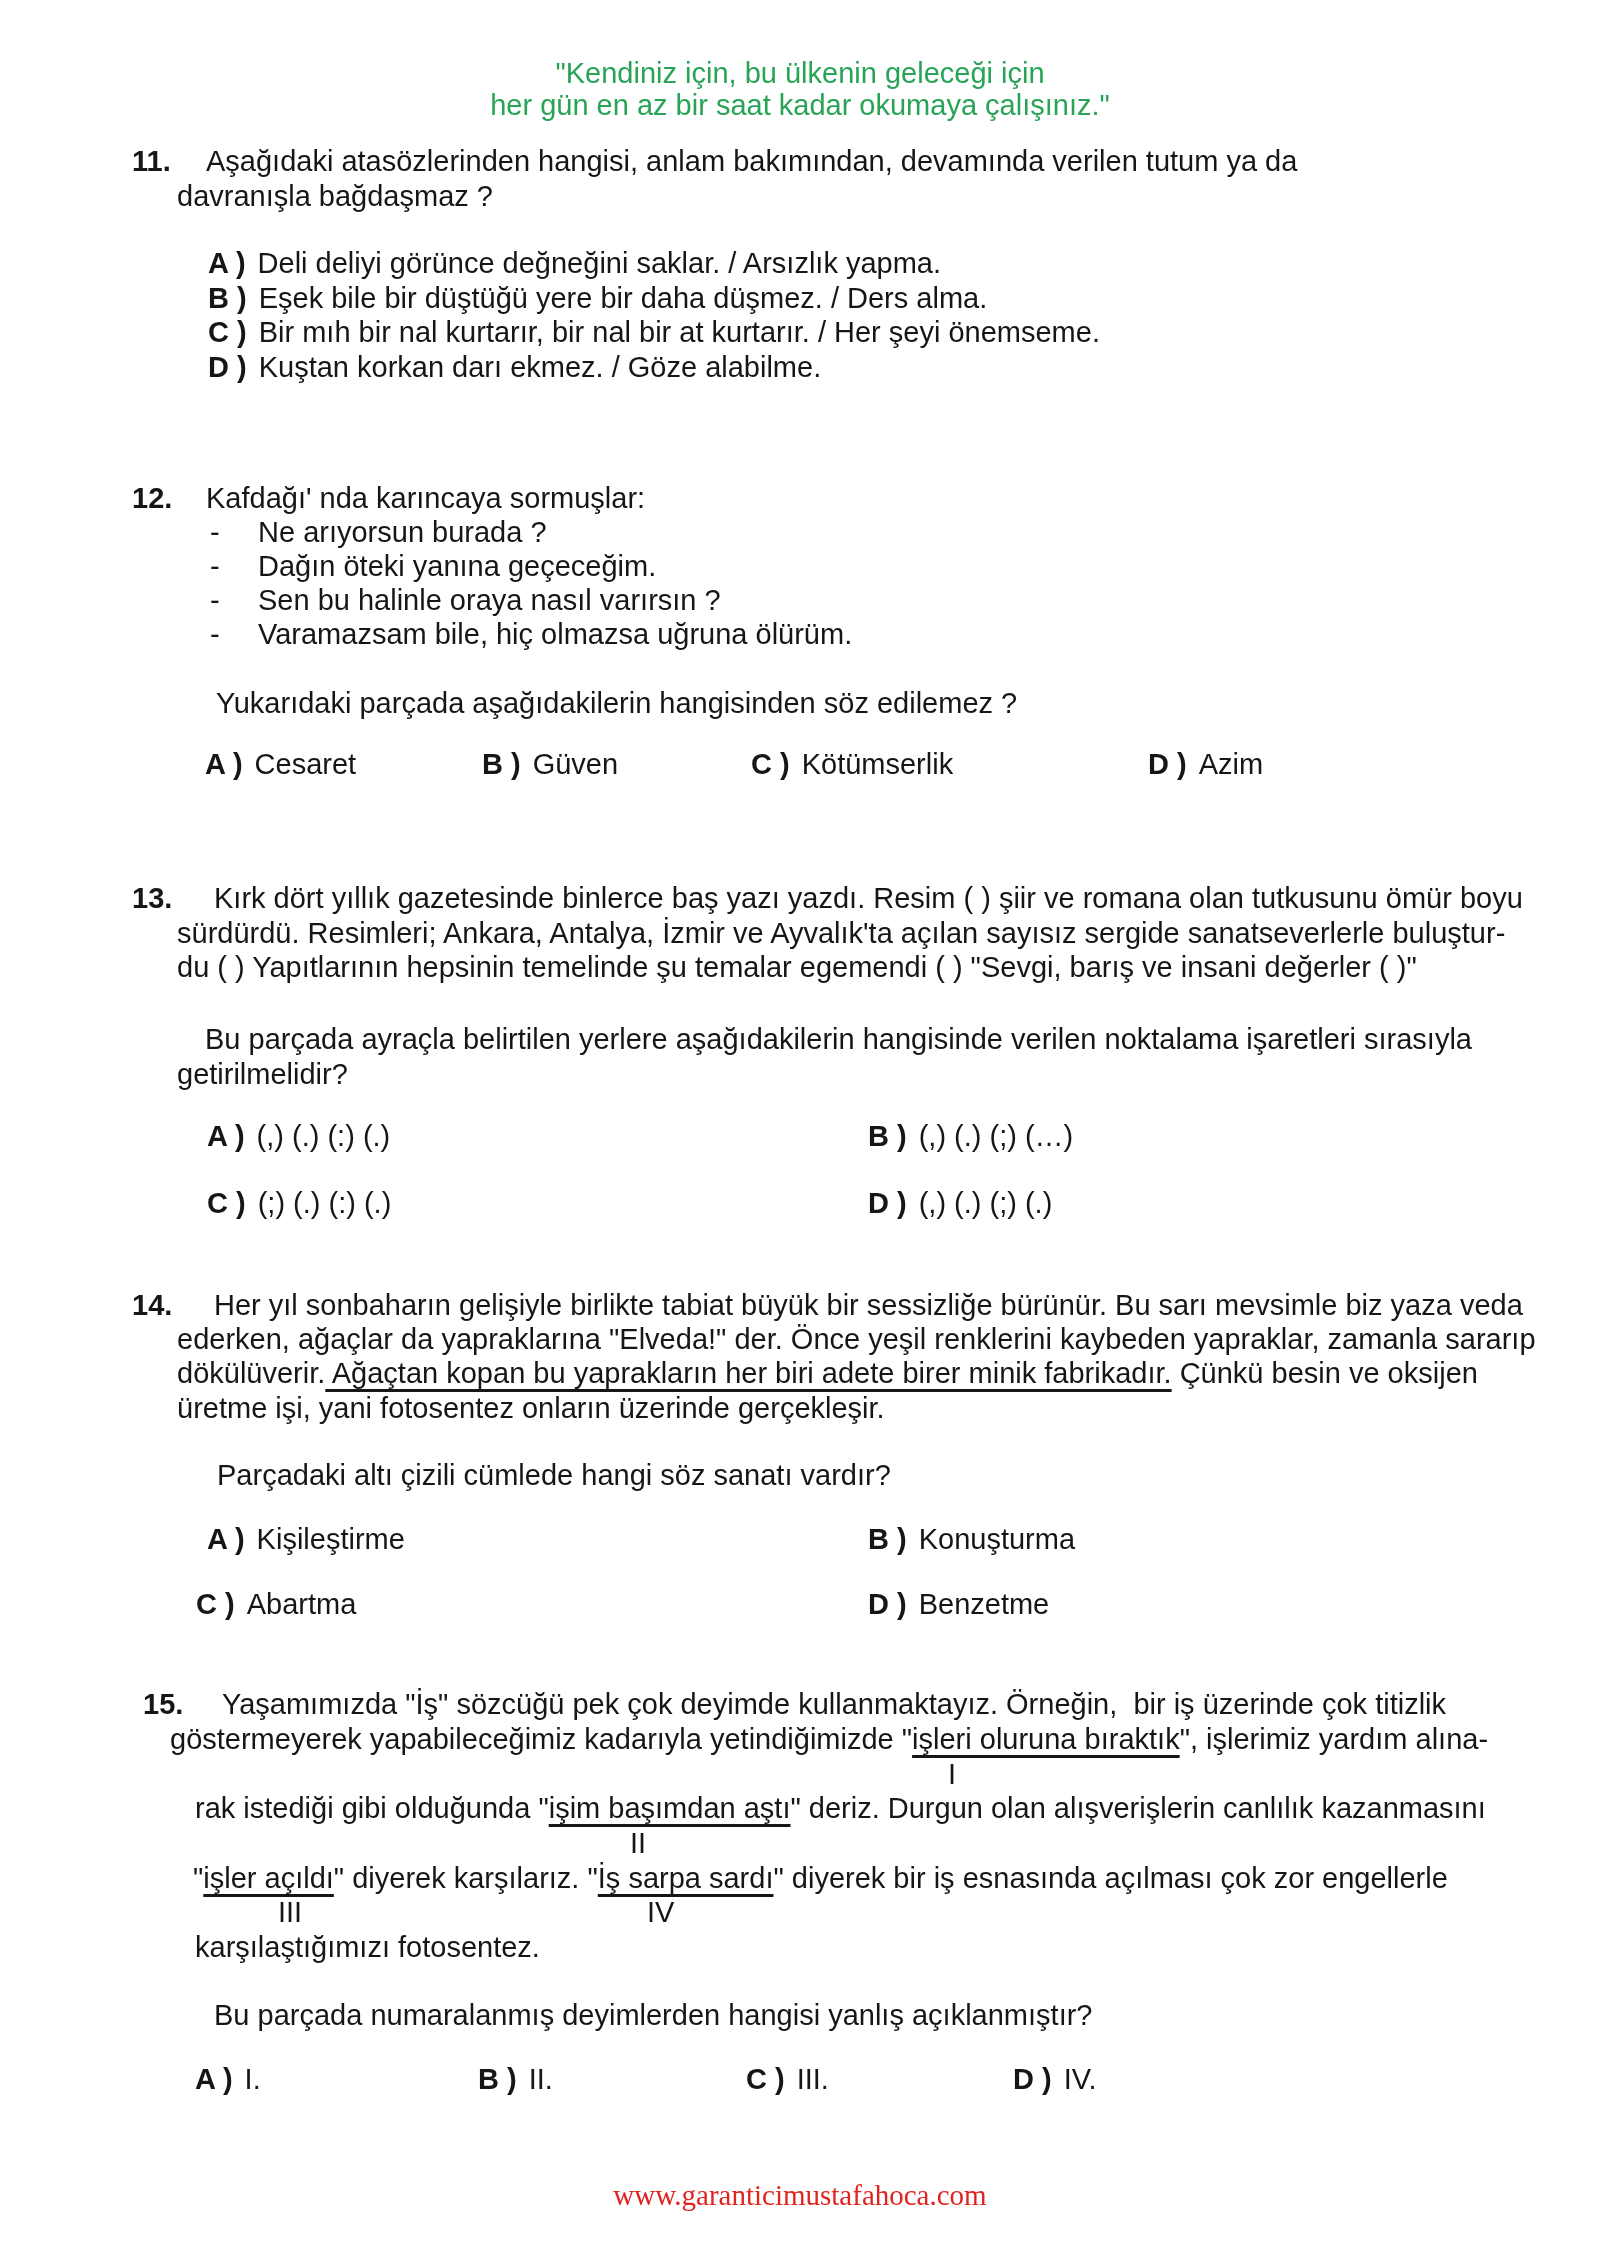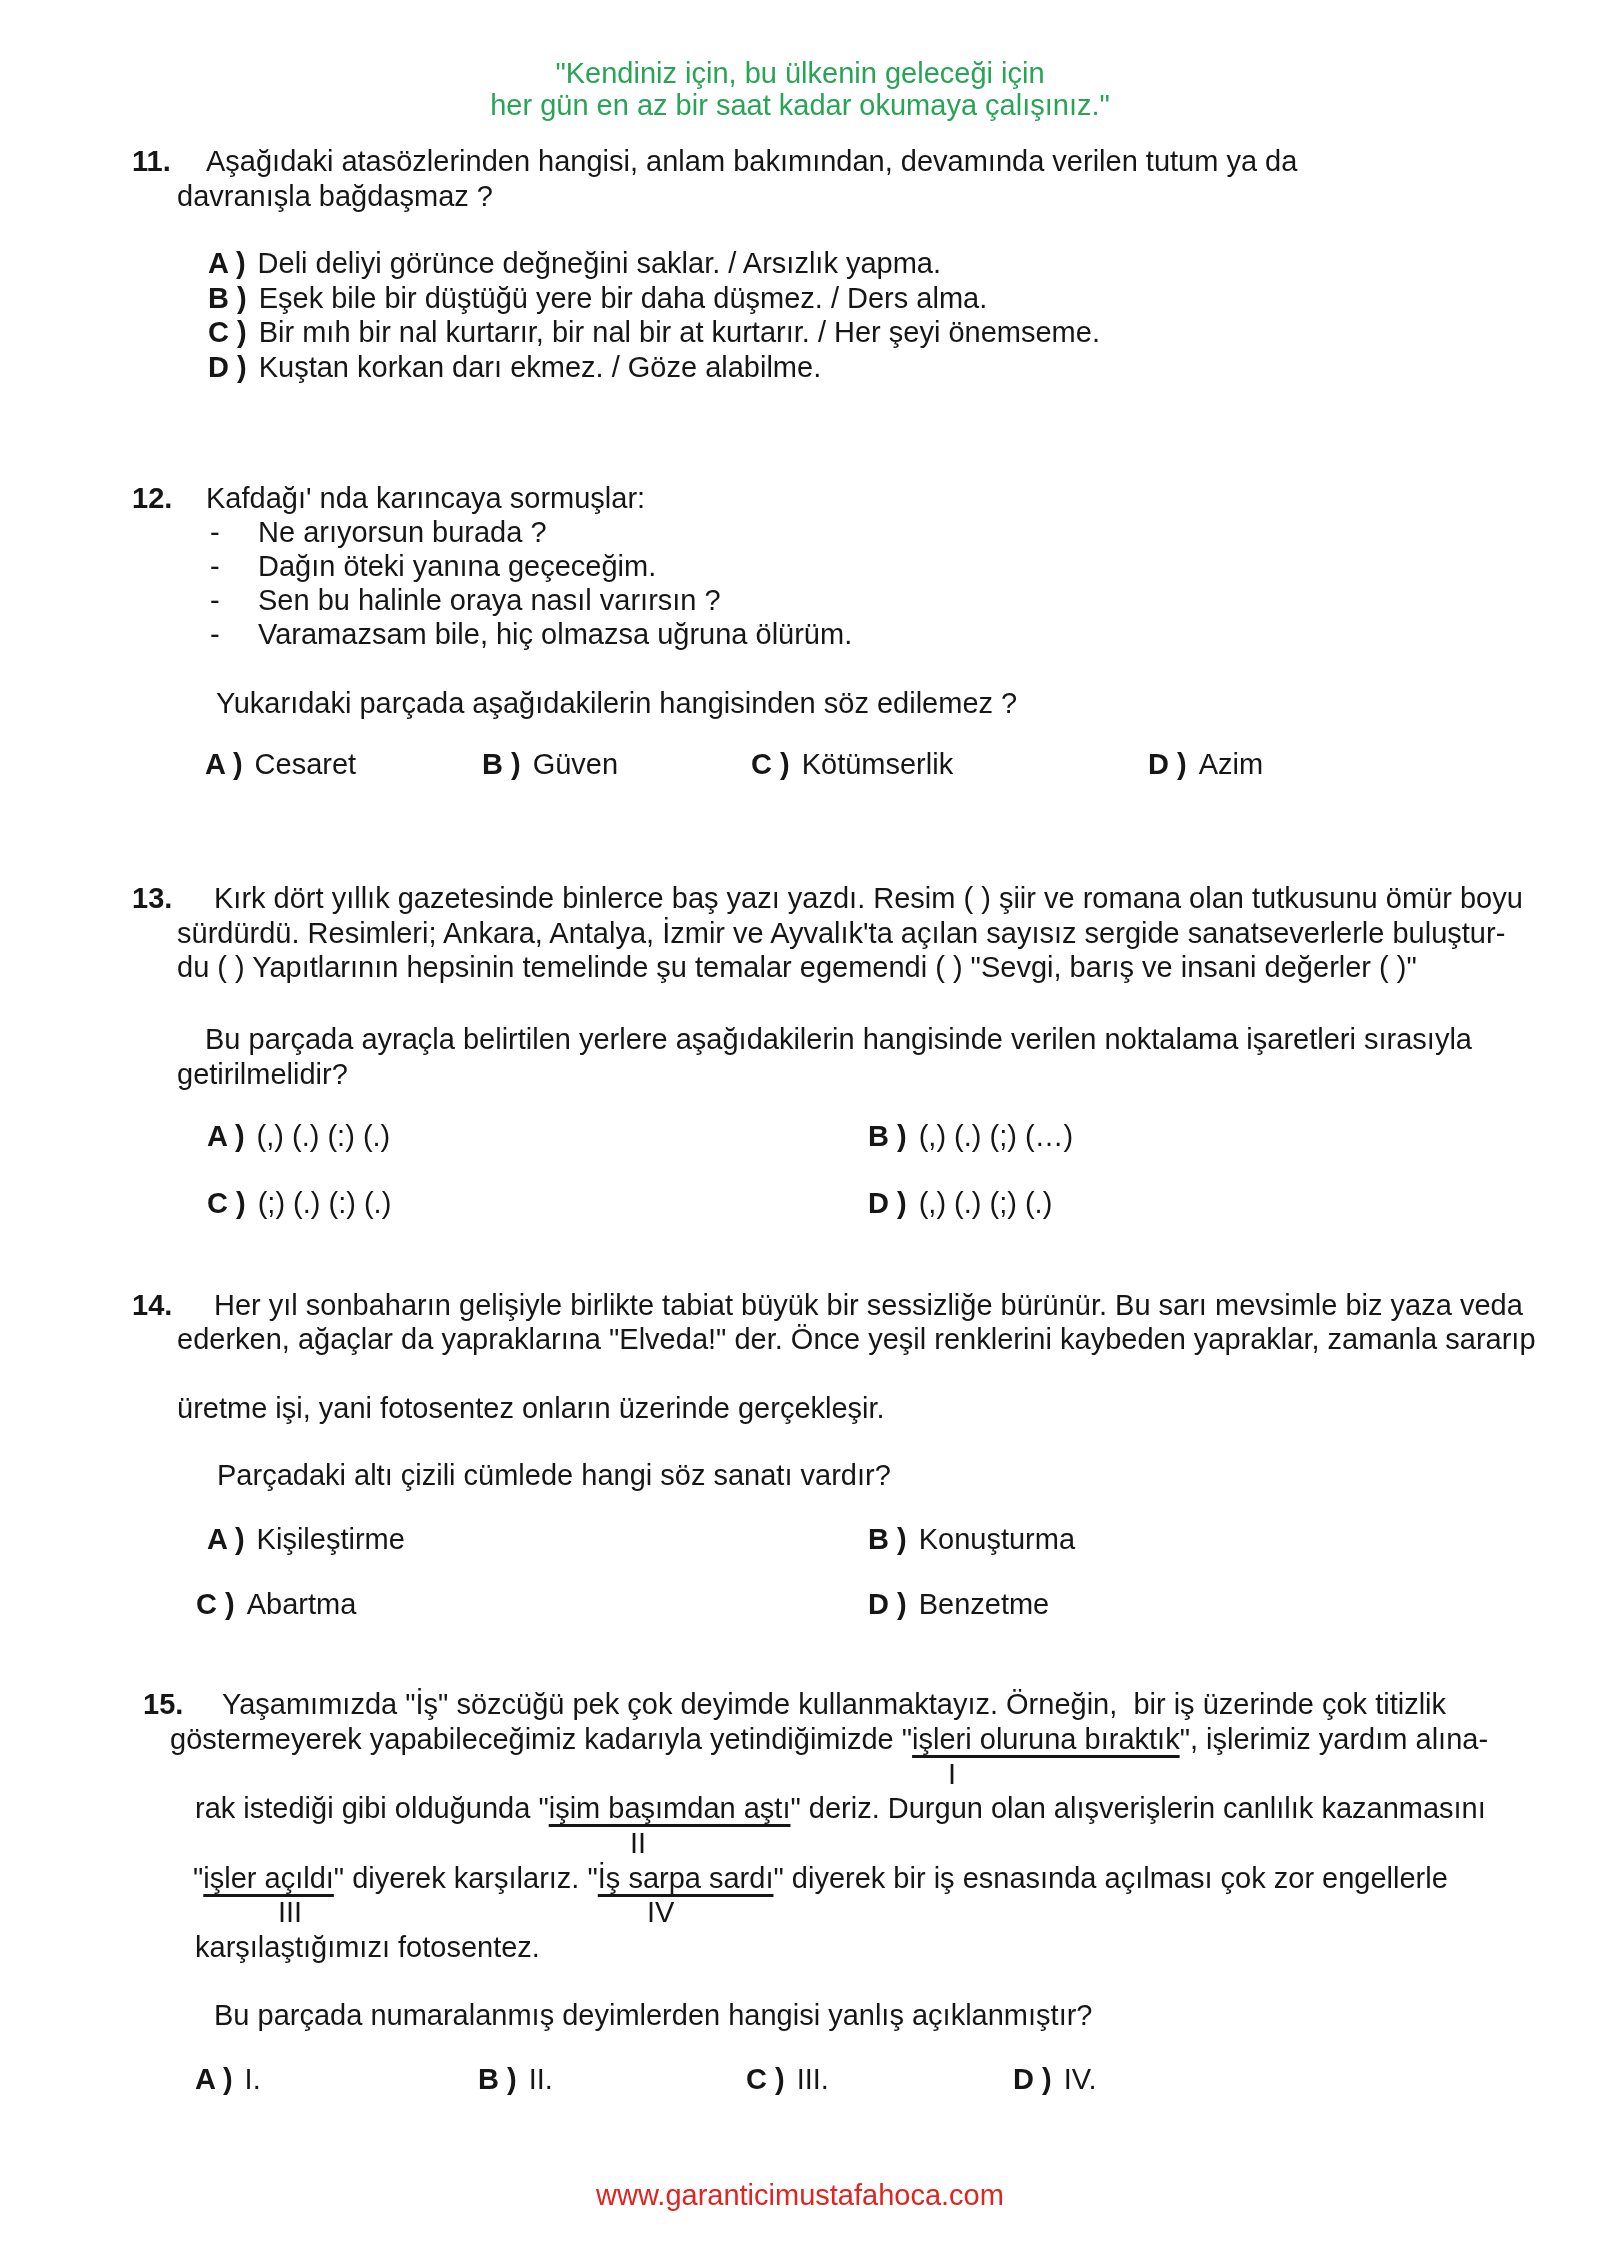--- a/index.html
+++ b/index.html
@@ -7,21 +7,21 @@
     position:relative;width:1600px;height:2262px;background:#ffffff;
     font-family:"Liberation Sans","DejaVu Sans",sans-serif;
     font-size:29px;line-height:35px;color:#161616;overflow:hidden;
   }
   .ln{position:absolute;white-space:pre;}
   .center{left:0;width:100%;text-align:center;}
   .num{font-weight:700;}
   .opt b{font-weight:700;padding-right:12px;}
   .u{text-decoration:underline;text-decoration-thickness:3px;text-underline-offset:6px;}
   .green{color:var(--green,#28a457);}
-  .footer{color:var(--red,#e02420);}
+  .footer{color:var(--red,#e02420);font-family:Liberation Serif, serif;}
 </style>
 </head>
 <body>
 
 <div class="page">
 
   <div class="ln center green" style="top:56px">"Kendiniz için, bu ülkenin geleceği için</div>
   <div class="ln center green" style="top:88px">her gün en az bir saat kadar okumaya çalışınız."</div>
 
   <div class="ln num" style="left:132px;top:144px">11.</div>
@@ -55,20 +55,21 @@
   <div class="ln" style="left:205px;top:1022px">Bu parçada ayraçla belirtilen yerlere aşağıdakilerin hangisinde verilen noktalama işaretleri sırasıyla</div>
   <div class="ln" style="left:177px;top:1057px">getirilmelidir?</div>
   <div class="ln opt" style="left:207px;top:1119px"><b>A )</b><span>(,) (.) (:) (.)</span></div>
   <div class="ln opt" style="left:868px;top:1119px"><b>B )</b><span>(,) (.) (;) (…)</span></div>
   <div class="ln opt" style="left:207px;top:1186px"><b>C )</b><span>(;) (.) (:) (.)</span></div>
   <div class="ln opt" style="left:868px;top:1186px"><b>D )</b><span>(,) (.) (;) (.)</span></div>
 
   <div class="ln num" style="left:132px;top:1288px">14.</div>
   <div class="ln" style="left:214px;top:1288px">Her yıl sonbaharın gelişiyle birlikte tabiat büyük bir sessizliğe bürünür. Bu sarı mevsimle biz yaza veda</div>
   <div class="ln" style="left:177px;top:1322px">ederken, ağaçlar da yapraklarına "Elveda!" der. Önce yeşil renklerini kaybeden yapraklar, zamanla sararıp</div>
+  <div class="ln" style="left:177px;top:1356px"><span>dökülüverir.</span><span class="u"> Ağaçtan kopan bu yaprakların her biri adete birer minik fabrikadır.</span><span> Çünkü besin ve oksijen</span></div>
   <div class="ln" style="left:177px;top:1391px">üretme işi, yani fotosentez onların üzerinde gerçekleşir.</div>
   <div class="ln" style="left:217px;top:1458px">Parçadaki altı çizili cümlede hangi söz sanatı vardır?</div>
   <div class="ln opt" style="left:207px;top:1522px"><b>A )</b><span>Kişileştirme</span></div>
   <div class="ln opt" style="left:868px;top:1522px"><b>B )</b><span>Konuşturma</span></div>
   <div class="ln opt" style="left:196px;top:1587px"><b>C )</b><span>Abartma</span></div>
   <div class="ln opt" style="left:868px;top:1587px"><b>D )</b><span>Benzetme</span></div>
 
   <div class="ln num" style="left:143px;top:1687px">15.</div>
   <div class="ln" style="left:222px;top:1687px">Yaşamımızda "İş" sözcüğü pek çok deyimde kullanmaktayız. Örneğin,  bir iş üzerinde çok titizlik</div>
   <div class="ln" style="left:170px;top:1722px"><span>göstermeyerek yapabileceğimiz kadarıyla yetindiğimizde "</span><span class="u">işleri oluruna bıraktık</span><span>", işlerimiz yardım alına-</span></div>

